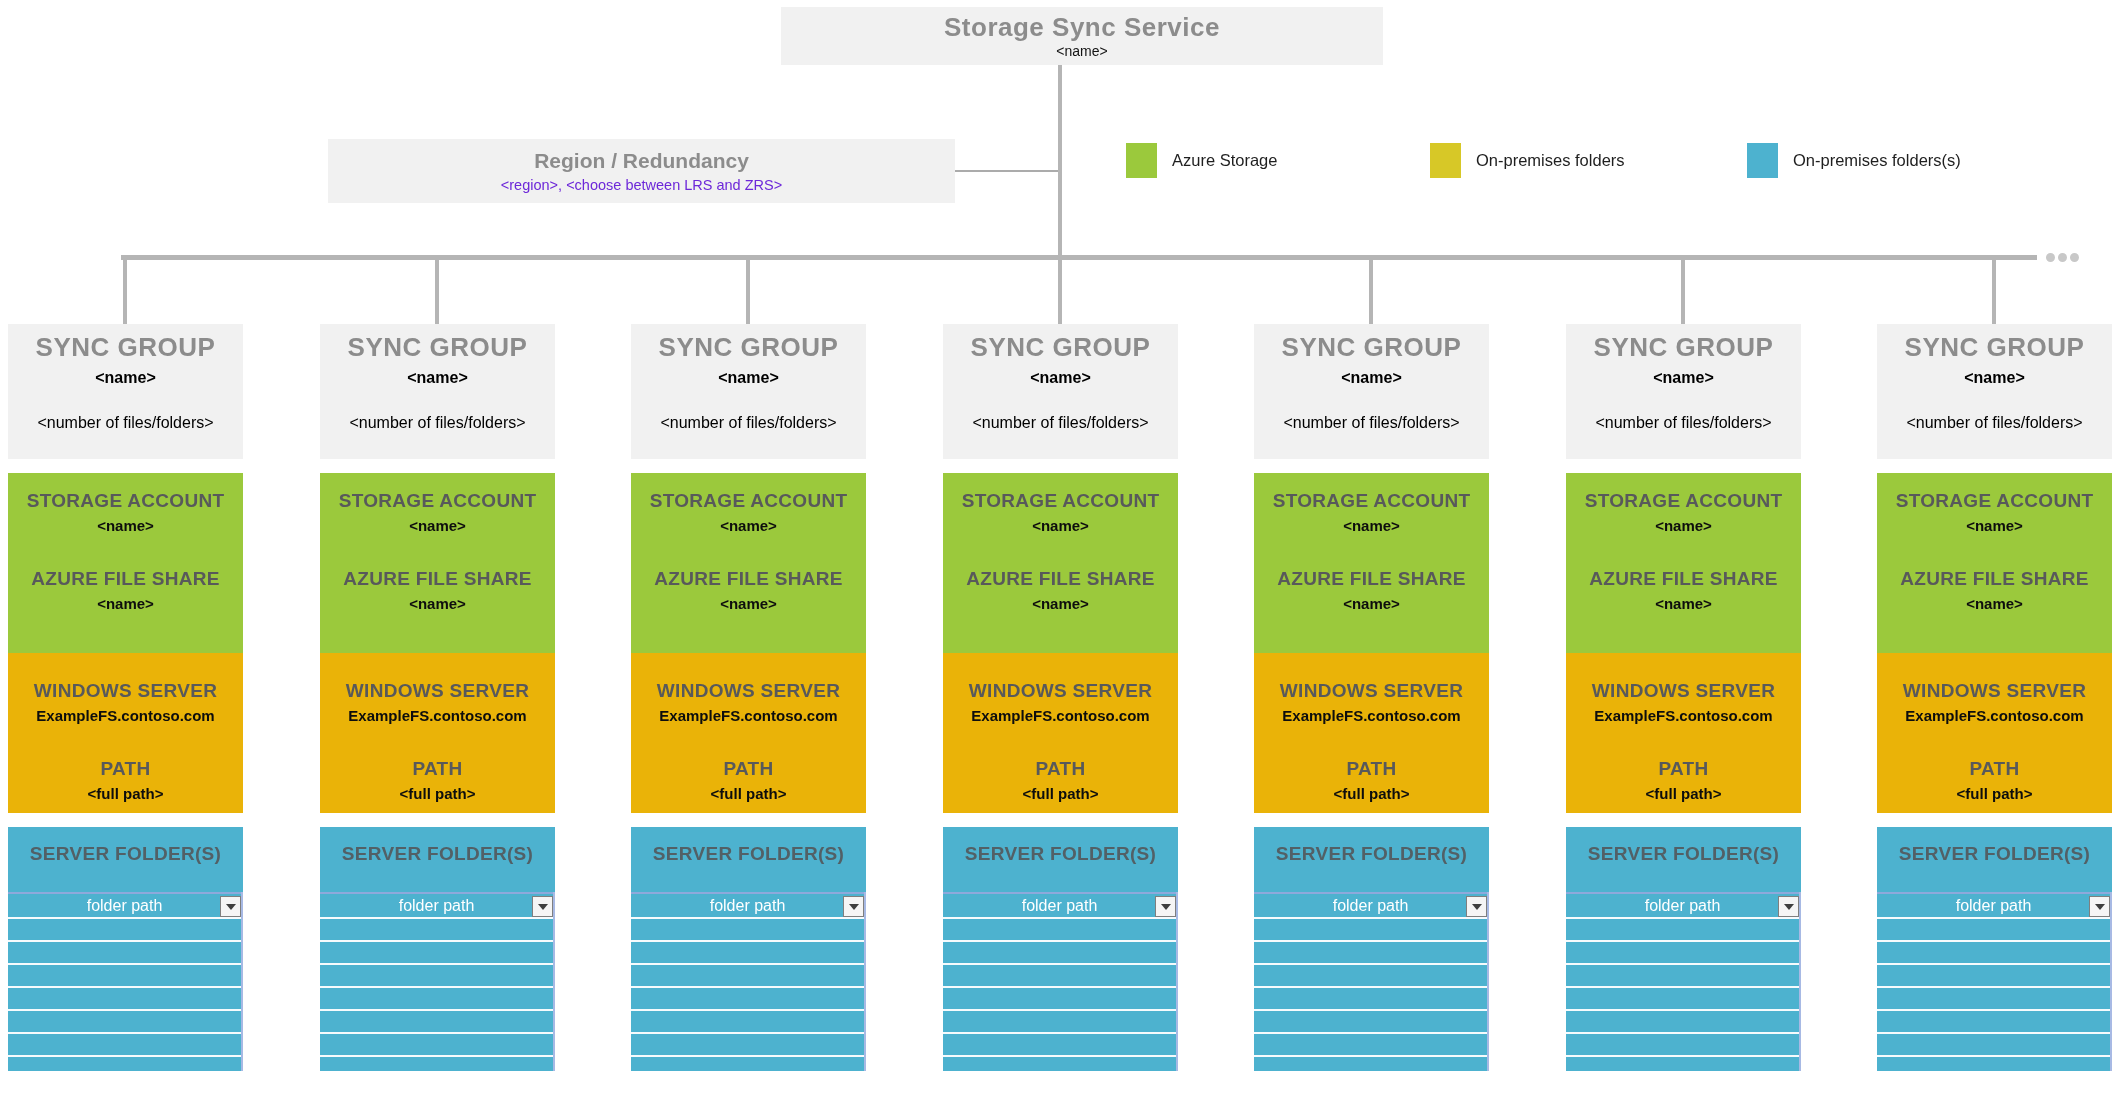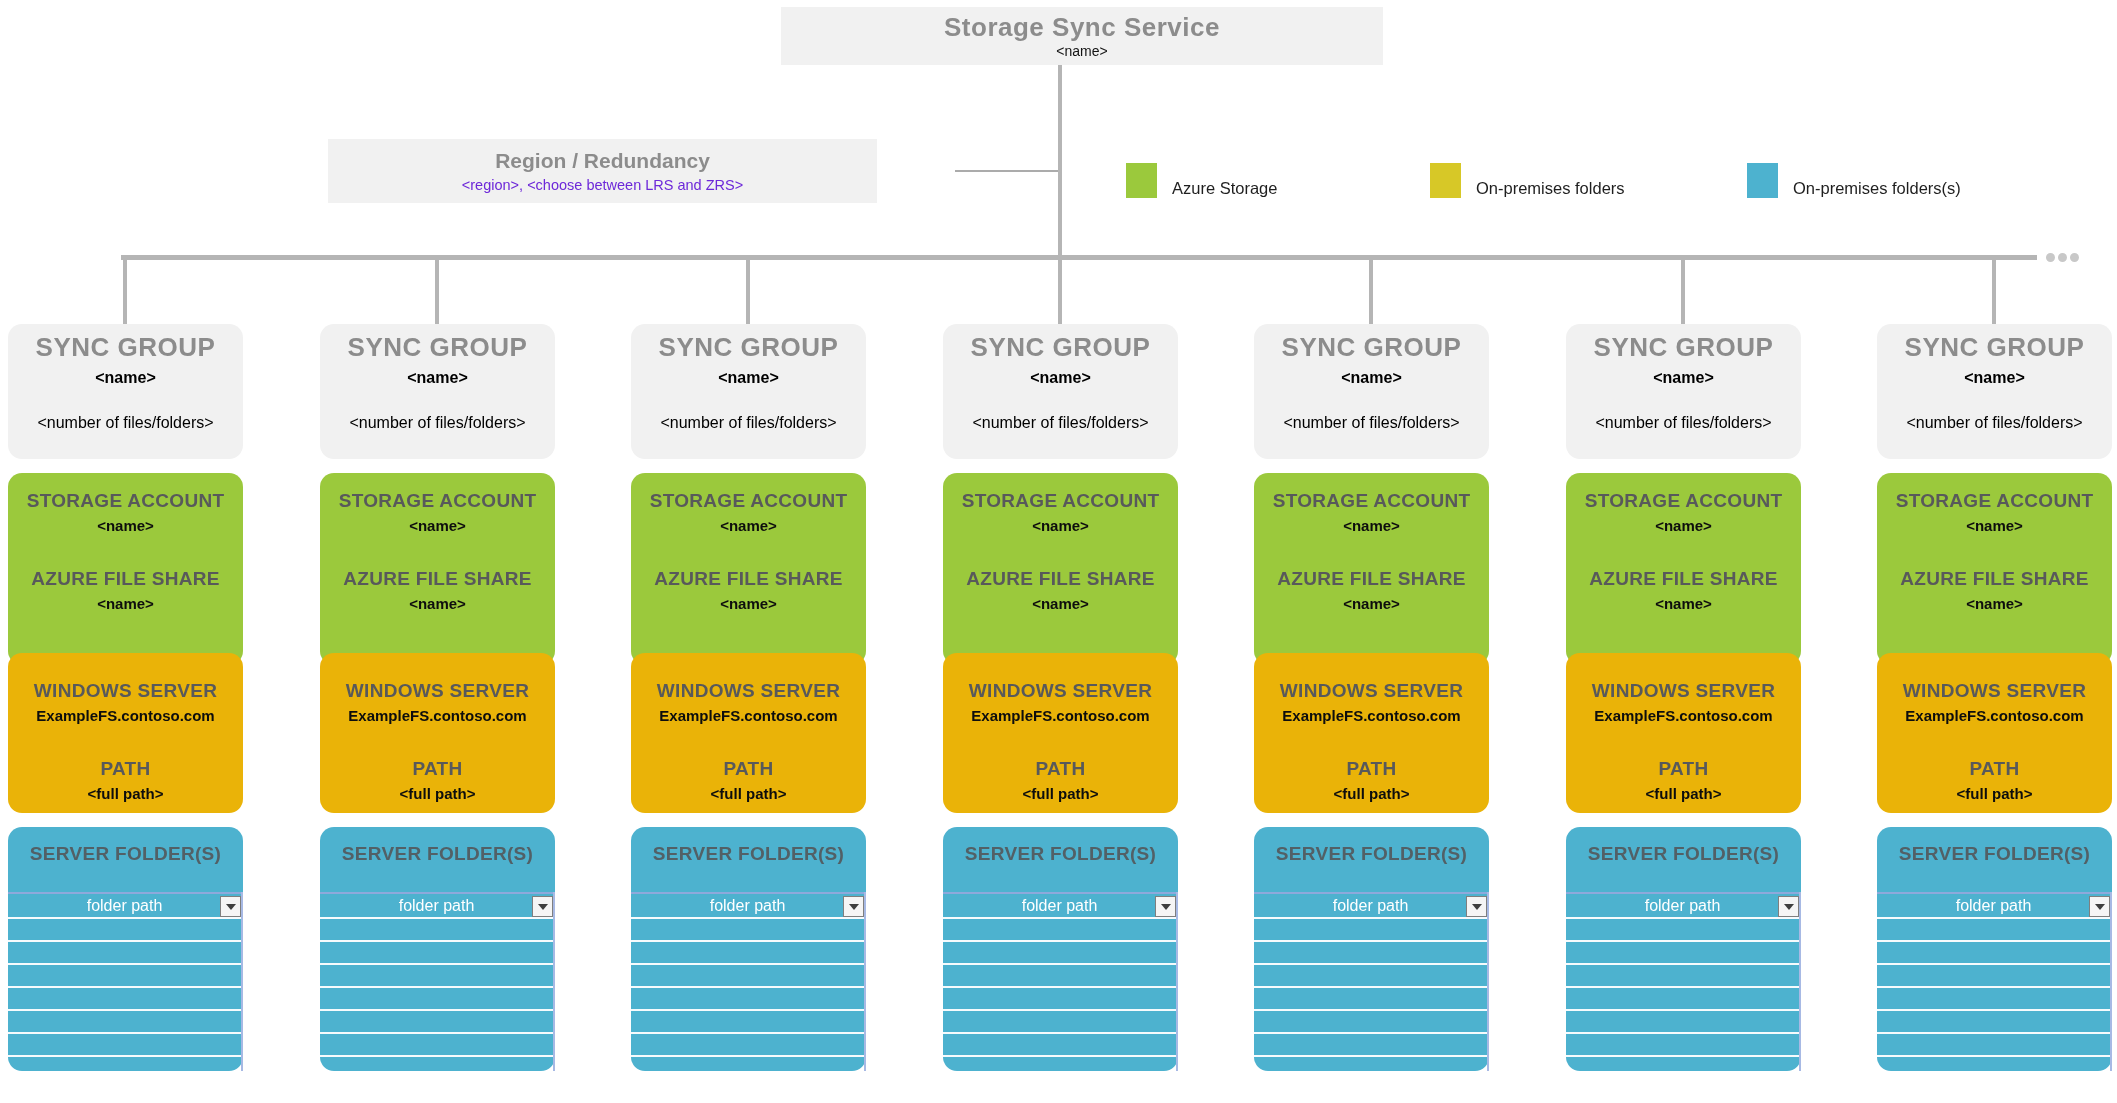--- a/index.html
+++ b/index.html
@@ -18,39 +18,39 @@
   .service-title{font-size:26px;font-weight:bold;color:#8c8c8c;letter-spacing:.5px;line-height:30px;}
   .service-sub{font-size:14px;color:#141414;line-height:17px;margin-top:1px;}
 
   
   .trunk{left:1058px;top:65px;width:4px;height:194px;background:#b5b5b5;}
   .hline{left:121px;top:255px;width:1916px;height:5px;background:#b5b5b5;}
   .region-connector{left:955px;top:170px;width:103px;height:2px;background:#ababab;}
 
   
   .region-box{
-    left:328px;top:139px;width:549px;height:64px;background:#f1f1f1;
+    left:328px;top:139px;width:627px;height:64px;background:#f1f1f1;
     display:flex;flex-direction:column;align-items:center;justify-content:center;
   }
   .region-title{font-size:21px;font-weight:bold;color:#8c8c8c;line-height:26px;}
   .region-sub{font-size:14.5px;color:#6d28d9;line-height:19px;margin-top:2px;}
 
   
-  .legend-item{position:absolute;top:162px;height:36px;display:flex;align-items:flex-end;}
+  .legend-item{position:absolute;top:142px;height:36px;display:flex;align-items:center;}
   .legend-swatch{width:31px;height:35px;flex:0 0 auto;}
   .legend-label{font-size:16.5px;color:#1f1f1f;margin-left:15px;white-space:nowrap;}
 
   
   .dots{left:2046px;top:253px;width:36px;height:10px;display:flex;gap:3px;}
   .dot{width:9px;height:9px;border-radius:50%;background:#c8c8c8;}
 
   
   .column{position:absolute;top:257px;width:235px;height:846px;}
   .drop{position:absolute;left:115px;top:0;width:4px;height:68px;background:#b5b5b5;}
-  .colbox{position:absolute;left:0;width:235px;text-align:center;box-sizing:border-box;border-radius:14px;}
+  .colbox{position:absolute;left:0;width:235px;text-align:center;box-sizing:border-box;}
 
   .box-gray{top:67px;height:135px;background:#f1f1f1;}
   .sg-title{font-size:26px;font-weight:bold;color:#8c8c8c;letter-spacing:.5px;line-height:30px;margin-top:8px;}
   .sg-name{font-size:16px;font-weight:bold;color:#000;line-height:19px;margin-top:6px;}
   .sg-count{font-size:16px;color:#000;line-height:19px;margin-top:26px;}
 
   .box-green{top:216px;height:192px;background:#9bc93c;padding-top:15px;}
   .box-yellow{top:396px;height:160px;background:#eab308;padding-top:25px;}
   .shape-label{font-size:19px;font-weight:bold;color:#58595b;letter-spacing:.3px;line-height:26px;}
   .shape-value{font-size:15px;font-weight:bold;color:#0d0d0d;line-height:24px;}

